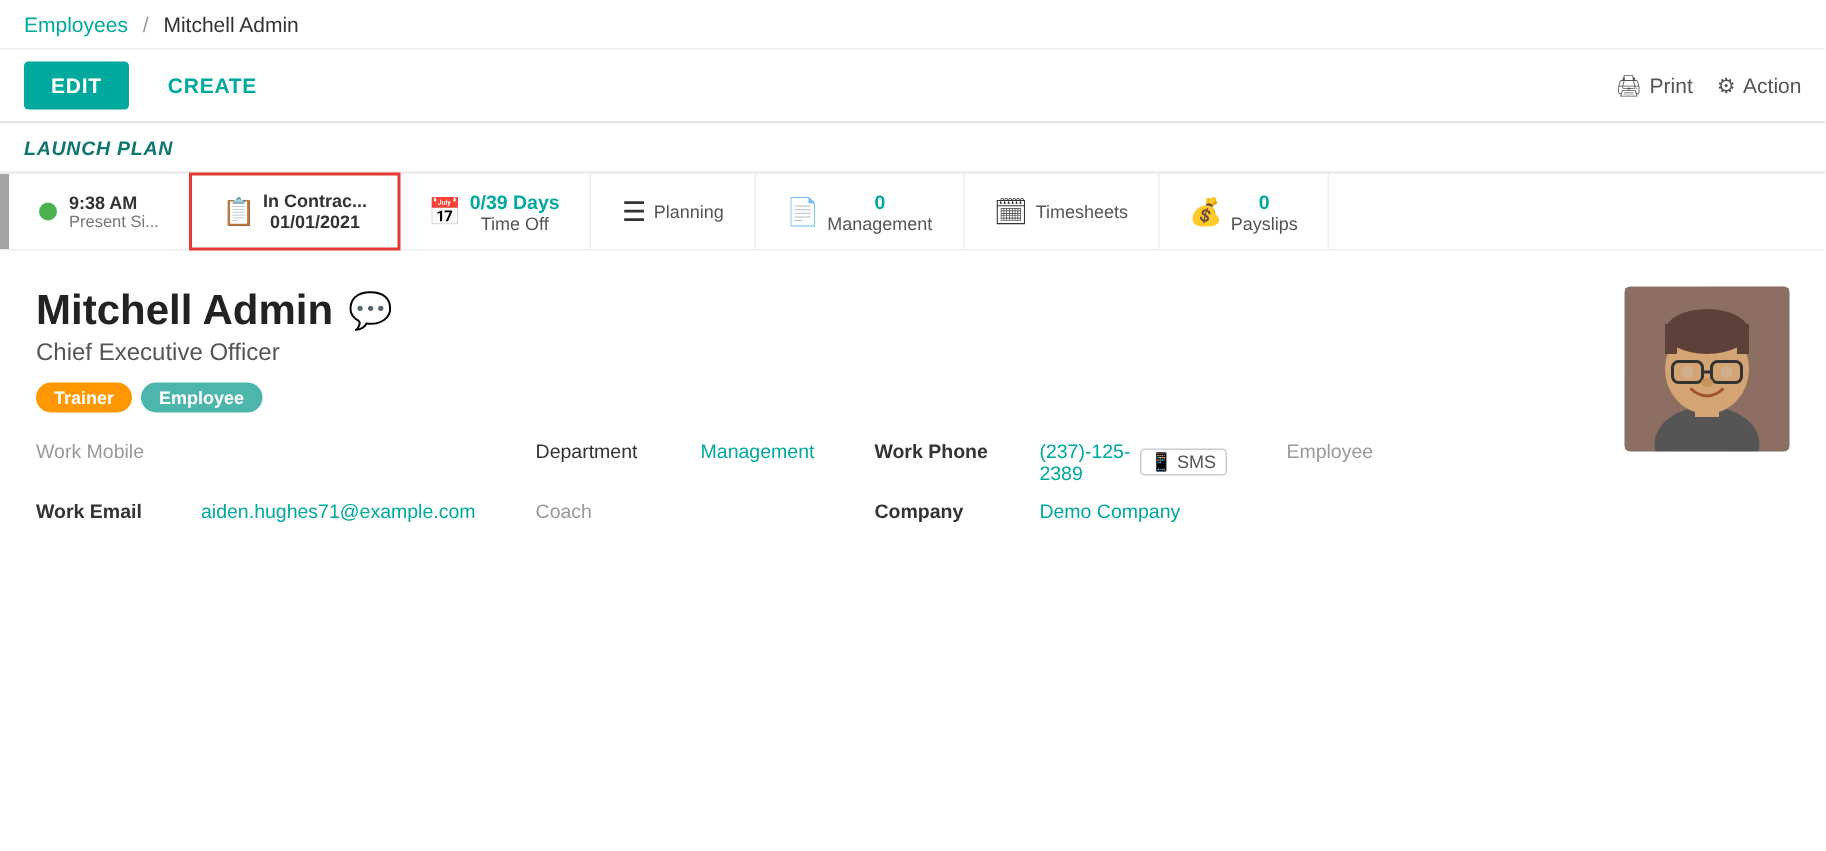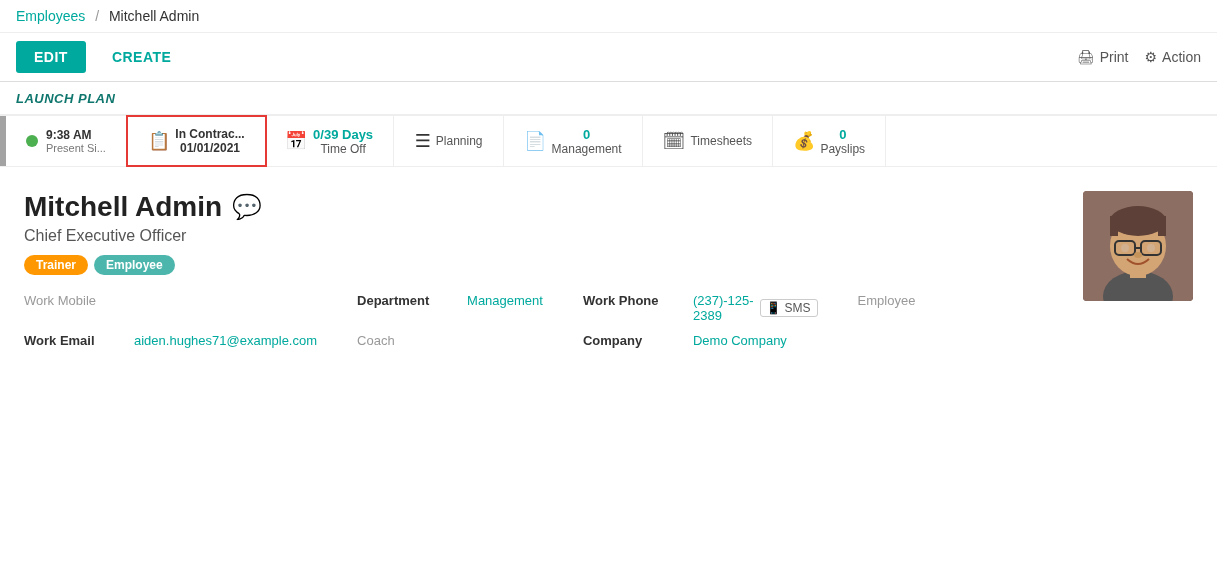--- a/index.html
+++ b/index.html
@@ -308,21 +308,21 @@
 
         <div>
           <div class="field-row">
             <span class="field-label">Work Mobile</span>
             <span class="field-value"></span>
           </div>
         </div>
 
         <div>
           <div class="field-row">
-            <span class="field-label" style="font-weight:bold;color:#333;">Department</span>
+            <span class="field-label" style="font-weight:normal;color:#333;">Department</span>
             <a class="field-link">Management</a>
           </div>
         </div>
 
         <div>
           <div class="field-row">
             <span class="field-label" style="font-weight:bold;color:#333;">Work Phone</span>
             <span style="display:flex;align-items:center;">
               <a class="field-link">(237)-125-2389</a>
               <span class="sms-btn">

